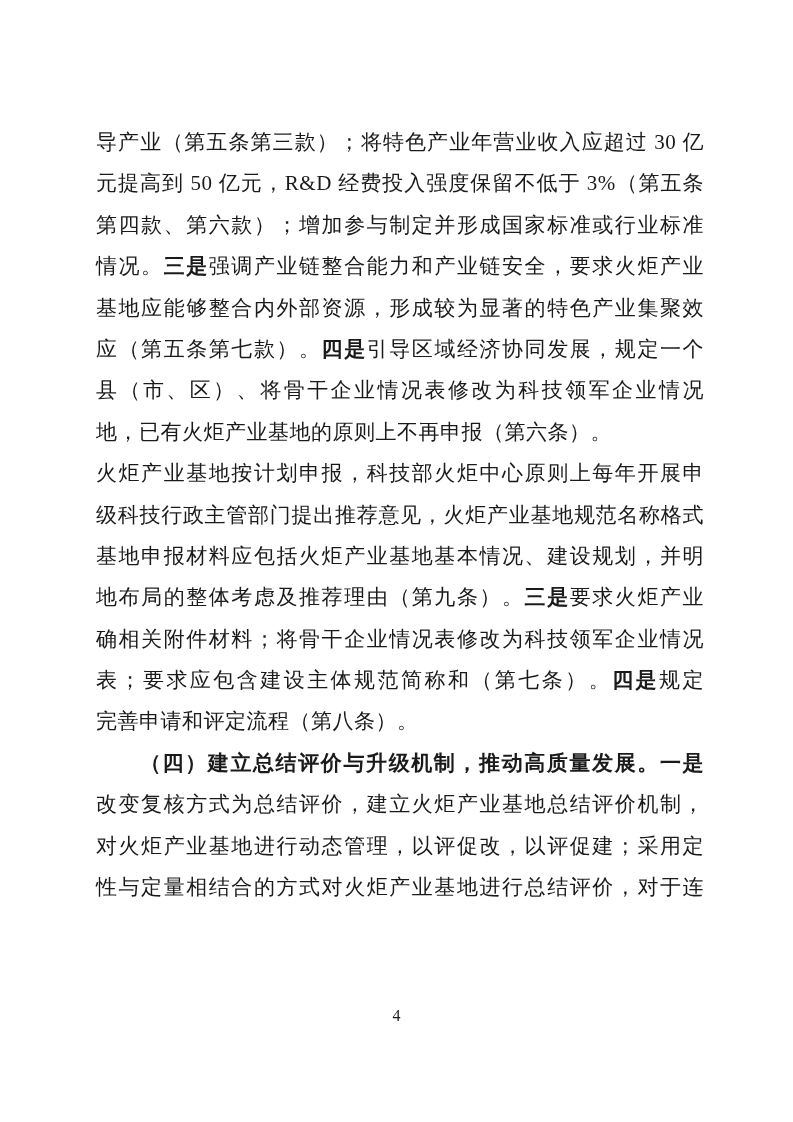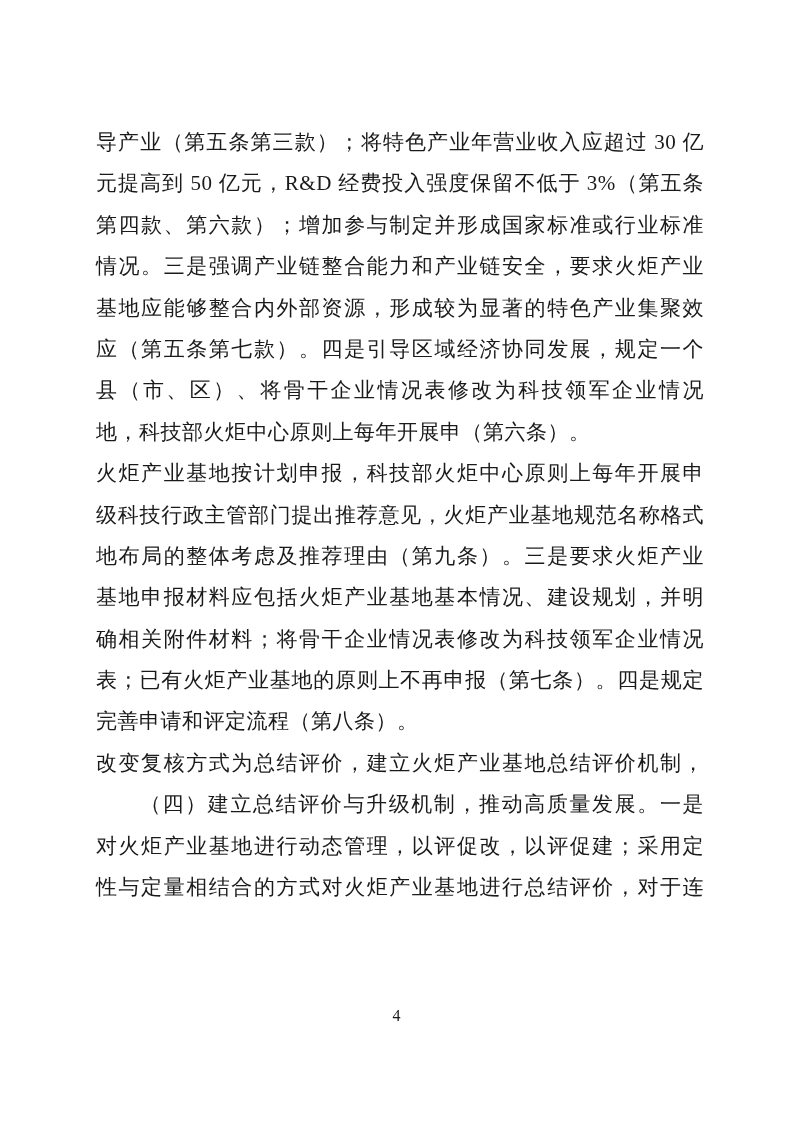--- a/index.html
+++ b/index.html
@@ -33,21 +33,21 @@
     letter-spacing: 0.5px;
     overflow: visible;
   }
   .text-line.last-line {
     text-align-last: left;
   }
   .text-line.indent {
     padding-left: 44px;
   }
   .text-line .b {
-    font-weight: 400;
+    font-weight: 700;
   }
   .page-number {
     position: absolute;
     left: 0;
     right: 0;
     top: 1004px;
     text-align: center;
     font-size: 16px;
     line-height: 24px;
     color: #1a1a1a;
@@ -59,27 +59,27 @@
 
 <div class="page">
   <div class="doc-body">
       <div class="text-line"><span class="">导产业（第五条第三款）；将特色产业年营业收入应超过 30 亿</span></div>
       <div class="text-line"><span class="">元提高到 50 亿元，R&amp;D 经费投入强度保留不低于 3%（第五条</span></div>
       <div class="text-line"><span class="">第四款、第六款）；增加参与制定并形成国家标准或行业标准</span></div>
       <div class="text-line"><span class="">情况。</span><span class="b">三是</span><span class="">强调产业链整合能力和产业链安全，要求火炬产业</span></div>
       <div class="text-line"><span class="">基地应能够整合内外部资源，形成较为显著的特色产业集聚效</span></div>
       <div class="text-line"><span class="">应（第五条第七款）。</span><span class="b">四是</span><span class="">引导区域经济协同发展，规定一个</span></div>
       <div class="text-line"><span class="">县（市、区）、将骨干企业情况表修改为科技领军企业情况</span></div>
-      <div class="text-line last-line"><span class="">地，科技部火炬中心原则上每年开展申（第六条）。</span></div>
+      <div class="text-line last-line"><span class="">地，已有火炬产业基地的原则上不再申报（第六条）。</span></div>
       <div class="text-line"><span class="">火炬产业基地按计划申报，科技部火炬中心原则上每年开展申</span></div>
       <div class="text-line"><span class="">级科技行政主管部门提出推荐意见，火炬产业基地规范名称格式</span></div>
+      <div class="text-line"><span class="">基地申报材料应包括火炬产业基地基本情况、建设规划，并明</span></div>
       <div class="text-line"><span class="">地布局的整体考虑及推荐理由（第九条）。</span><span class="b">三是</span><span class="">要求火炬产业</span></div>
-      <div class="text-line"><span class="">基地申报材料应包括火炬产业基地基本情况、建设规划，并明</span></div>
       <div class="text-line"><span class="">确相关附件材料；将骨干企业情况表修改为科技领军企业情况</span></div>
-      <div class="text-line"><span class="">表；已有火炬产业基地的原则上不再申报（第七条）。</span><span class="b">四是</span><span class="">规定</span></div>
+      <div class="text-line"><span class="">表；要求应包含建设主体规范简称和（第七条）。</span><span class="b">四是</span><span class="">规定</span></div>
       <div class="text-line last-line"><span class="">完善申请和评定流程（第八条）。</span></div>
+      <div class="text-line indent"><span class="b">（四）建立总结评价与升级机制，推动高质量发展。一是</span></div>
       <div class="text-line"><span class="">改变复核方式为总结评价，建立火炬产业基地总结评价机制，</span></div>
-      <div class="text-line indent"><span class="b">（四）建立总结评价与升级机制，推动高质量发展。一是</span></div>
       <div class="text-line"><span class="">对火炬产业基地进行动态管理，以评促改，以评促建；采用定</span></div>
       <div class="text-line"><span class="">性与定量相结合的方式对火炬产业基地进行总结评价，对于连</span></div>
     </div>
   <div class="page-number">4</div>
 </div>
 
 </body></html>

